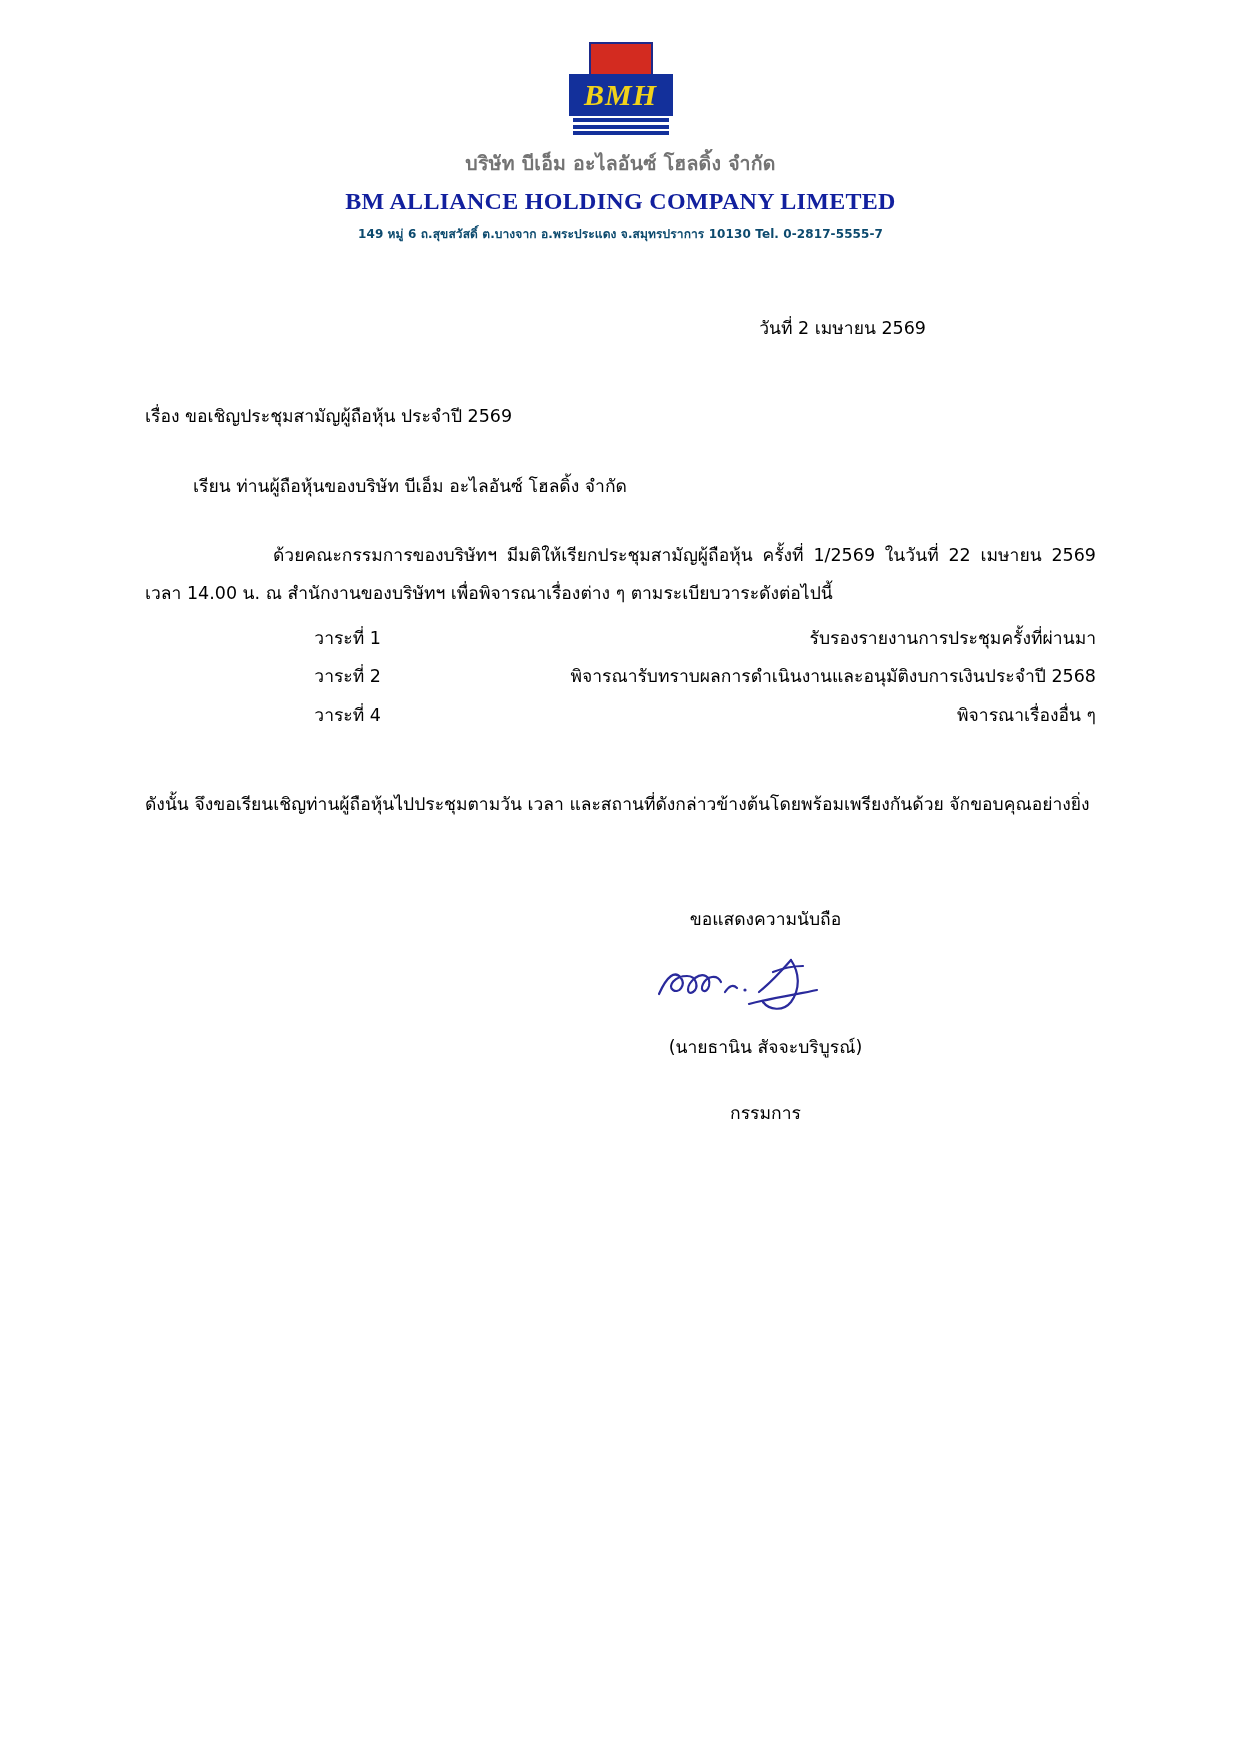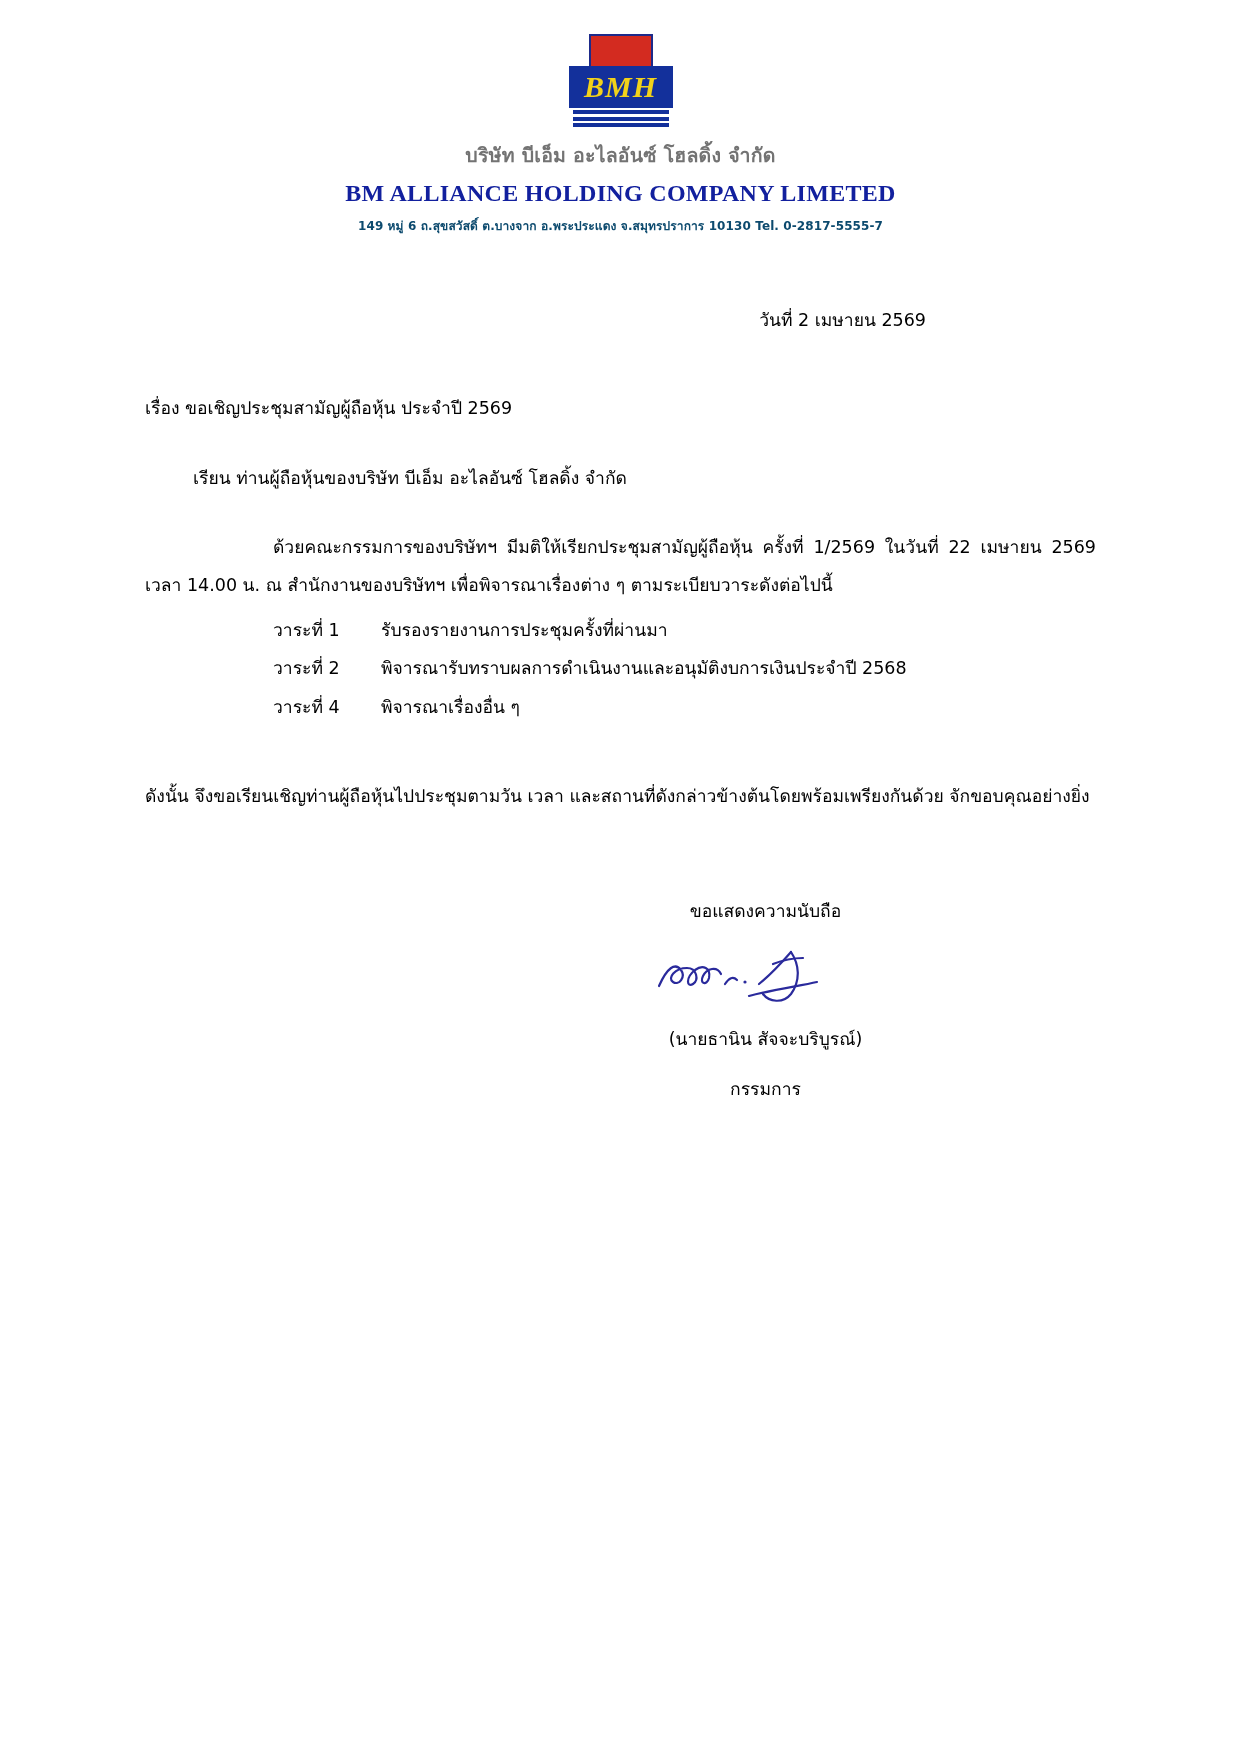--- a/index.html
+++ b/index.html
@@ -13,21 +13,21 @@
     font-family: "Liberation Serif", serif;
     color: #000000;
     position: relative;
     overflow: hidden;
   }
   .page {
     width: 1241px;
     height: 1755px;
     position: relative;
     box-sizing: border-box;
-    padding: 8px 145px;
+    padding: 16px 145px;
   }
 
   
   .letterhead {
     text-align: center;
     padding-top: 26px;
   }
   .logo-wrap {
     display: flex;
     justify-content: center;
@@ -134,20 +134,21 @@
     text-align: justify;
     text-justify: inter-word;
     line-height: 2.15;
   }
   .para .indent {
     display: inline-block;
     width: 128px;
   }
   .agenda {
     margin-top: 6px;
+    text-align: right;
   }
   .agenda-row {
     display: flex;
     line-height: 2.2;
     padding-left: 128px;
   }
   .agenda-num {
     width: 108px;
     flex: 0 0 108px;
   }
@@ -182,21 +183,21 @@
     transform: translateX(-50%);
   }
   .sig-name {
     font-family: "DejaVu Sans", sans-serif;
     font-size: 17.5px;
     margin-top: 16px;
   }
   .sig-title {
     font-family: "DejaVu Sans", sans-serif;
     font-size: 17.5px;
-    margin-top: 16px;
+    margin-top: 32px;
   }
 </style>
 </head>
 <body>
 
 <div class="page">
 
   <div class="letterhead">
     <div class="logo-wrap">
       <div class="logo">

